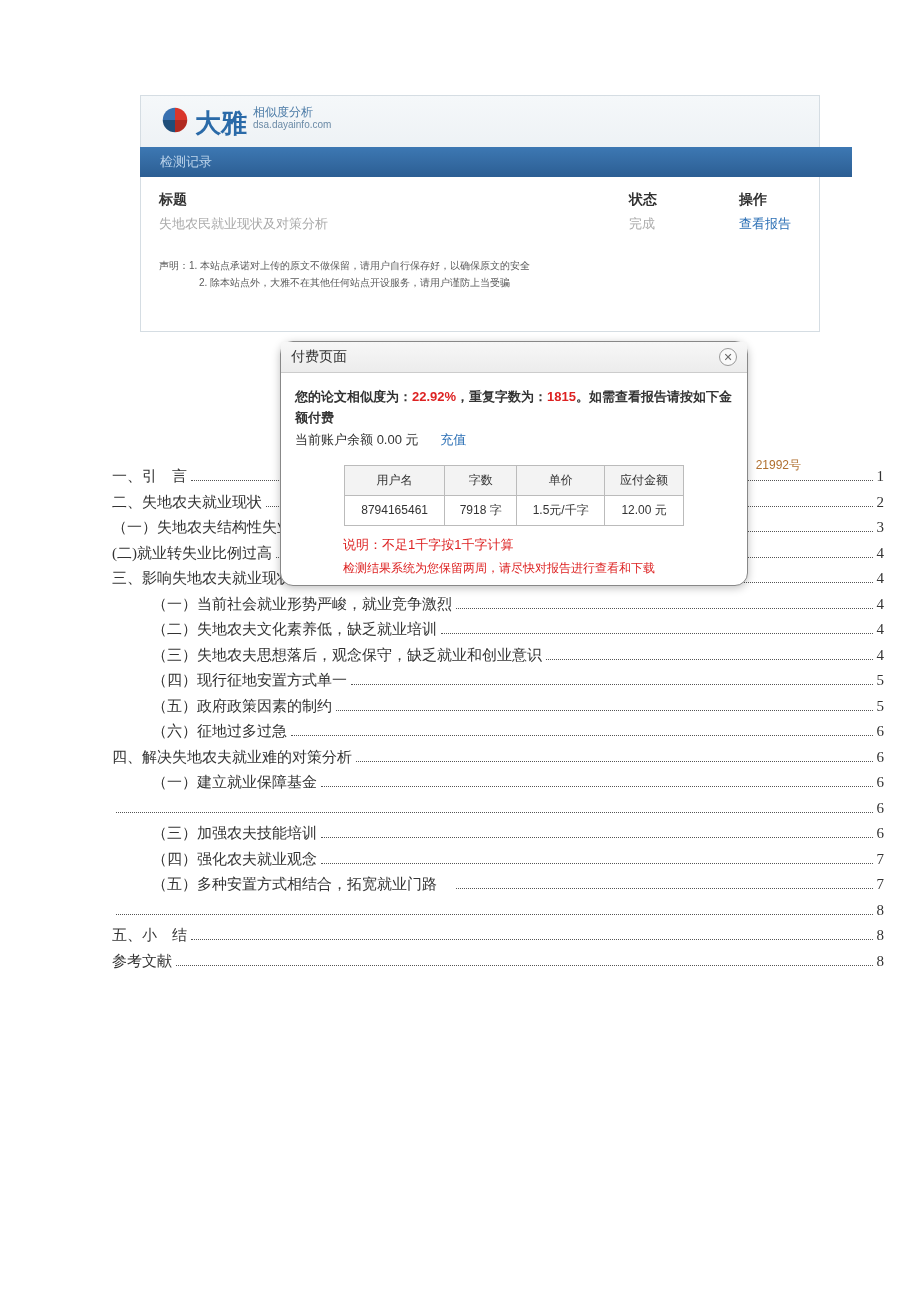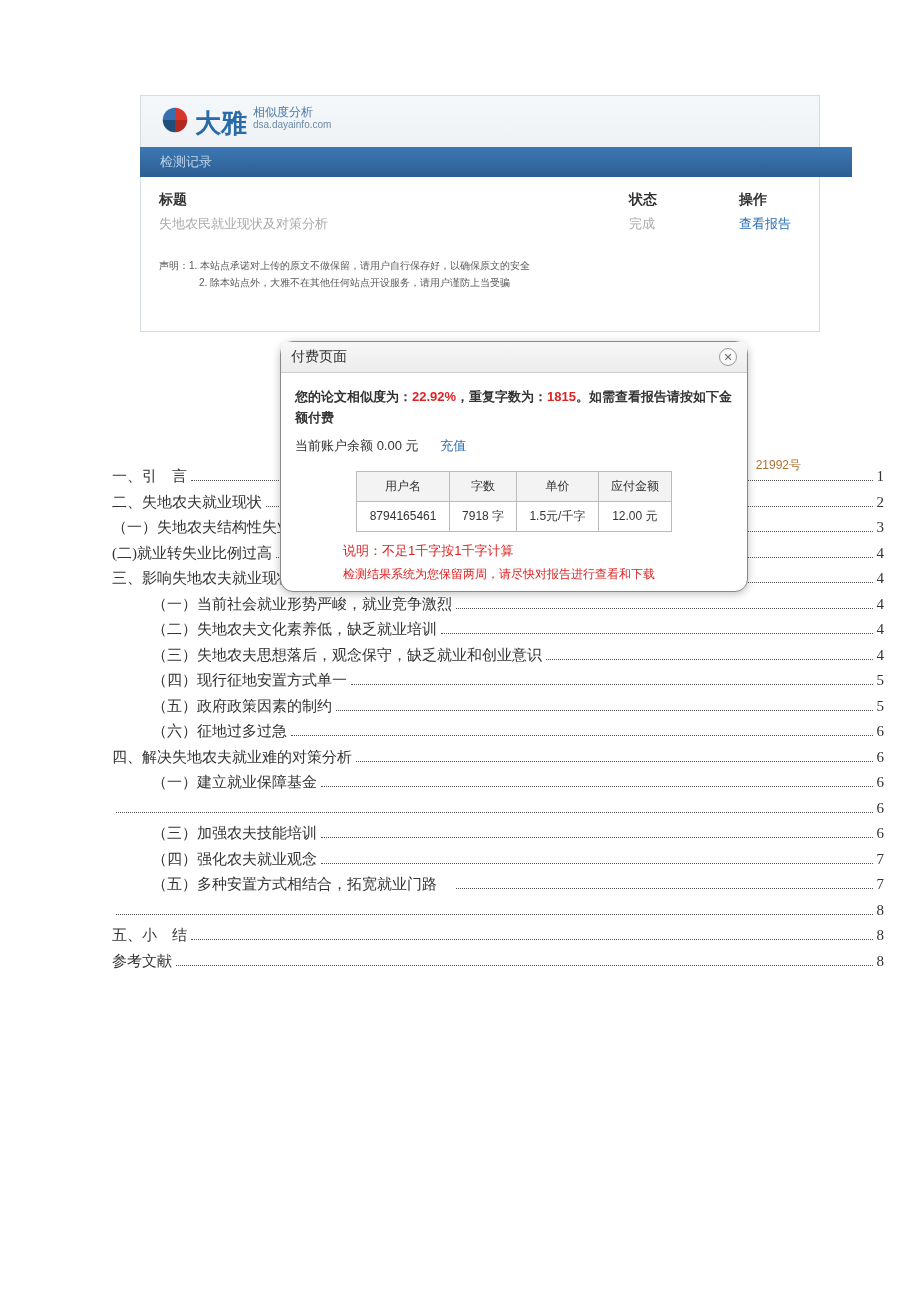--- a/index.html
+++ b/index.html
@@ -71,24 +71,24 @@
     font-size: 14px;
   }
   .modal-close {
     width: 18px; height: 18px; border: 1px solid #999; border-radius: 50%;
     display: flex; align-items: center; justify-content: center;
     font-size: 11px; color: #666; cursor: pointer; background: #fafafa;
   }
   .modal-body { padding: 14px 14px 8px 14px; }
   .result-line { font-weight: bold; font-size: 13px; line-height: 1.6; }
   .red { color: #d22; }
-  .balance-line { margin-top: 8px; font-size: 13px; }
+  .balance-line { margin-top: 2px; font-size: 13px; }
   .recharge { color: #2b6fb5; margin-left: 18px; cursor: pointer; }
   .pay-table {
-    border-collapse: collapse; margin: 16px auto 10px auto; width: 316px;
+    border-collapse: collapse; margin: 16px auto 10px auto; width: 340px;
   }
   .pay-table th, .pay-table td {
     border: 1px solid #bbb; padding: 6px 10px; text-align: center; font-size: 12px;
   }
   .pay-table th { background: #f3f3f3; font-weight: normal; }
   .note-line { color: #d22; font-size: 13px; margin-left: 48px; margin-top: 4px; }
   .cut-line { color: #d22; font-size: 12px; margin-left: 48px; margin-top: 6px; overflow: hidden; white-space: nowrap; }
 
   .toc-title {
     text-align: center;

